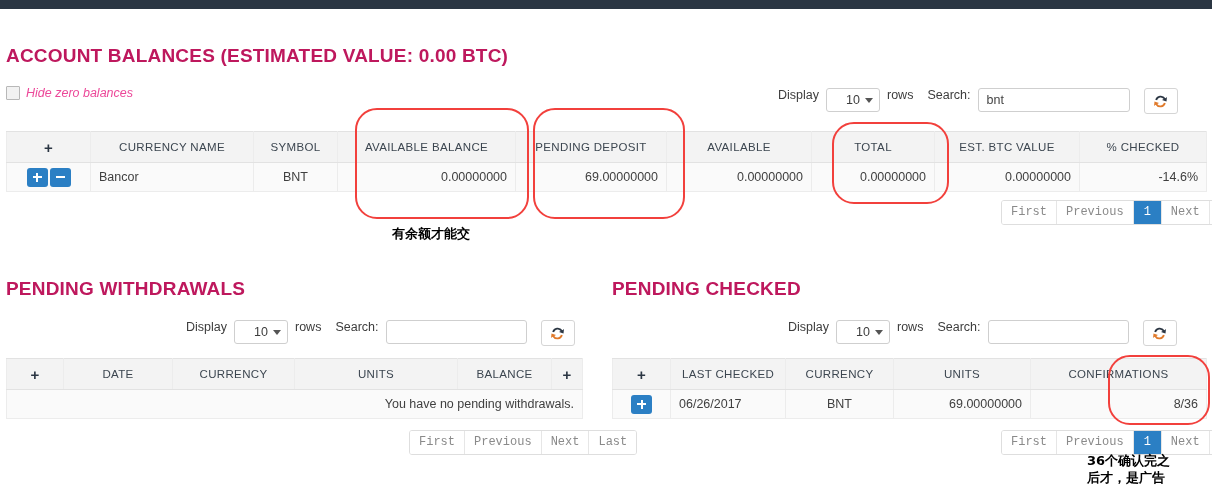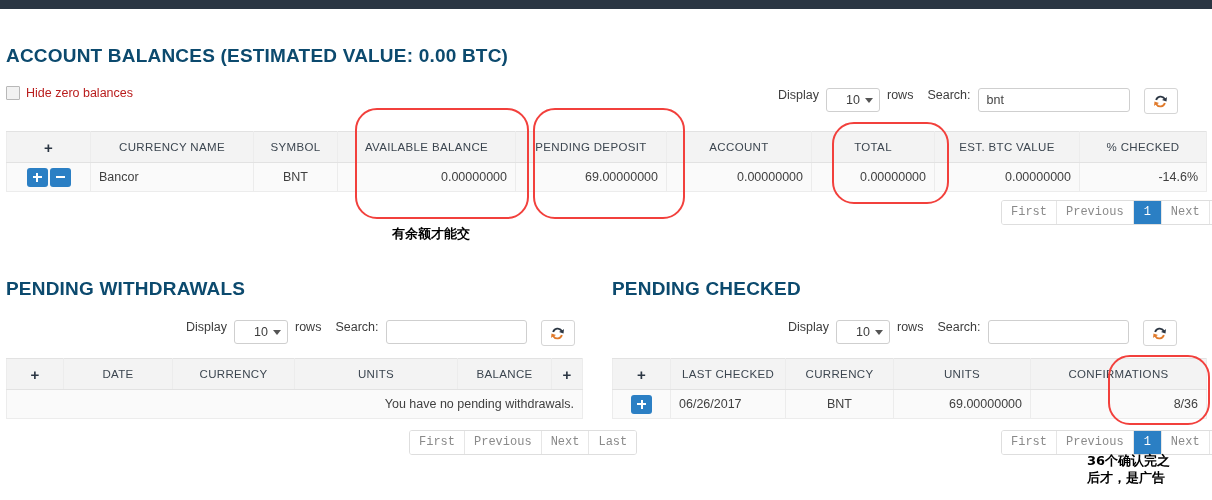--- a/index.html
+++ b/index.html
@@ -25,33 +25,34 @@
     height: 9px;
     background: #2b3643;
   }
 
   
   .section-title {
     position: absolute;
     font-size: 19px;
     font-weight: bold;
     letter-spacing: 0.2px;
-    color: #0c4a6e;
+    color: #be185d;
     white-space: nowrap;
   }
 
   
   .hide-zero {
     position: absolute;
     left: 6px;
     top: 86px;
     display: flex;
     align-items: center;
     font-size: 12.5px;
-    color: #b91c1c;
+    color: #ec4899;
+    font-style: italic;
   }
   .hide-zero .box {
     width: 12px;
     height: 12px;
     border: 1px solid #b8b8b8;
     background: #f2f2f2;
     border-radius: 1px;
     margin-right: 6px;
     display: inline-block;
   }
@@ -280,21 +281,21 @@
       <col style="width:145px">
       <col style="width:127px">
   </colgroup>
   <thead>
     <tr>
       <th><span class="th-plus">+</span></th>
       <th>CURRENCY NAME</th>
       <th>SYMBOL</th>
       <th>AVAILABLE BALANCE</th>
       <th>PENDING DEPOSIT</th>
-      <th>ACCOUNT</th>
+      <th>AVAILABLE</th>
       <th>TOTAL</th>
       <th>EST. BTC VALUE</th>
       <th>% CHECKED</th>
     </tr>
   </thead>
   <tbody>
     <tr>
       <td class="btncell">
         <span class="sq-btn plus"></span><span class="sq-btn minus"></span>
       </td>

